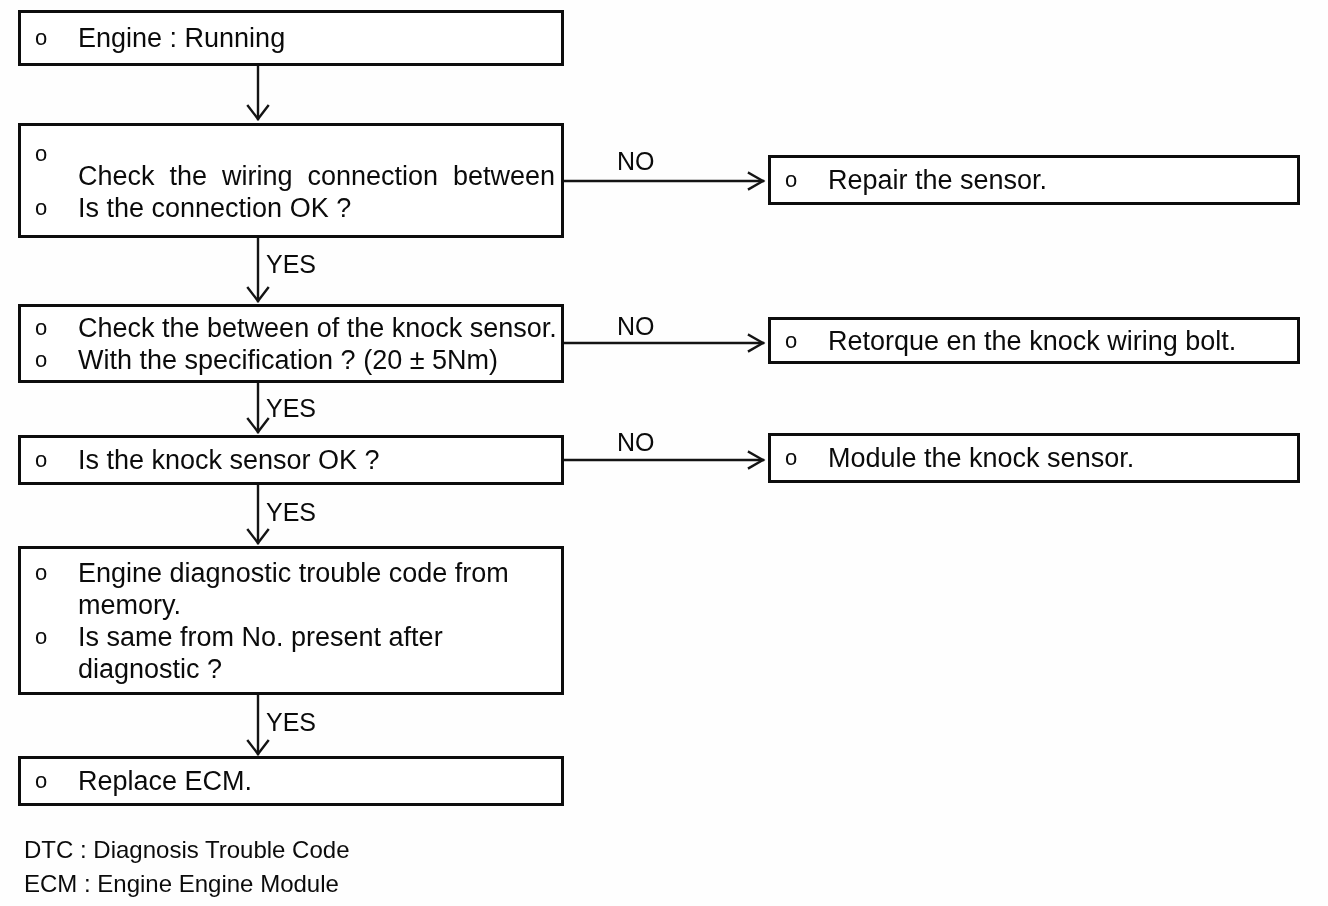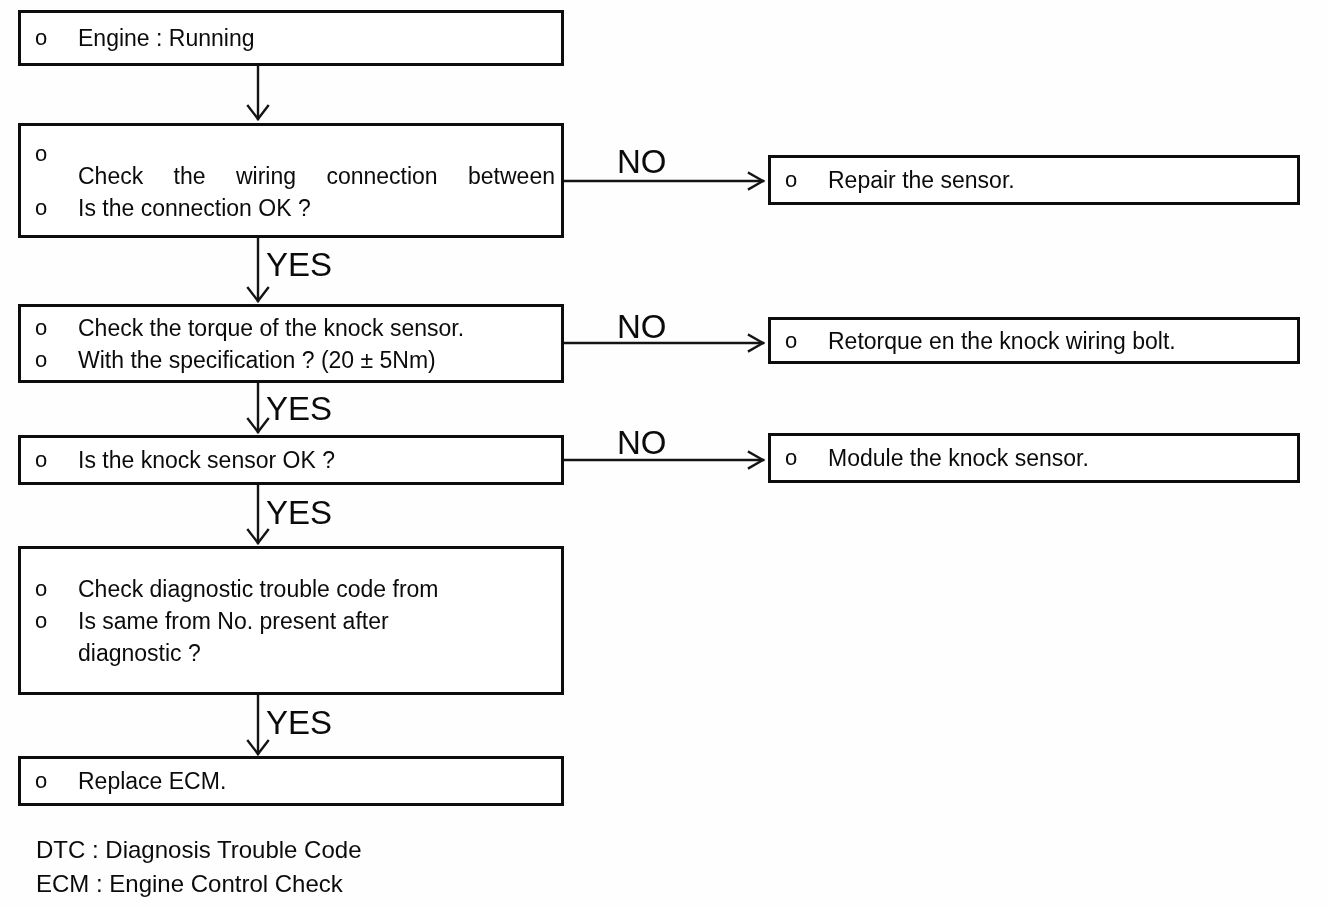--- a/index.html
+++ b/index.html
@@ -36,52 +36,52 @@
     flex: 0 0 43px;
     width: 43px;
     font-size: 22px;
     line-height: 32px;
   }
   .btext {
     flex: 1 1 auto;
     min-width: 0;
   }
   .line {
-    font-size: 23px;
+    font-size: 27px;
     line-height: 32px;
     white-space: nowrap;
   }
   .line.justify {
     white-space: normal;
     text-align: justify;
     text-align-last: justify;
     margin-top: 22px;
   }
   .flow-label {
     position: absolute;
-    font-size: 33px;
+    font-size: 25px;
     line-height: 25px;
     color: #0b0b0b;
   }
   .connectors {
     position: absolute;
     left: 0;
     top: 0;
     pointer-events: none;
   }
   .connectors line,
   .connectors polyline {
     stroke: #141414;
     stroke-width: 2.4;
     fill: none;
     stroke-linecap: square;
   }
   .footnotes {
     position: absolute;
-    left: 36px;
+    left: 24px;
     top: 833px;
   }
   .footnote {
     font-size: 24px;
     line-height: 34px;
     color: #0b0b0b;
   }
 </style>
 </head>
 <body>
@@ -144,21 +144,21 @@
       <div class="btext">
         <div class="line">Is the connection OK ?</div>
       </div>
     </div>
   </div>
 
   <div class="box box-left" style="top:304px; height:79px;">
     <div class="brow">
       <span class="bullet">o</span>
       <div class="btext">
-        <div class="line">Check the torque of the knock sensor.</div>
+        <div class="line">Check the between of the knock sensor.</div>
       </div>
     </div>
     <div class="brow">
       <span class="bullet">o</span>
       <div class="btext">
         <div class="line">With the specification ? (20 ± 5Nm)</div>
       </div>
     </div>
   </div>
 
@@ -168,21 +168,22 @@
       <div class="btext">
         <div class="line">Is the knock sensor OK ?</div>
       </div>
     </div>
   </div>
 
   <div class="box box-left" style="top:546px; height:149px;">
     <div class="brow">
       <span class="bullet">o</span>
       <div class="btext">
-        <div class="line">Check diagnostic trouble code from</div>
+        <div class="line">Engine diagnostic trouble code from</div>
+        <div class="line">memory.</div>
       </div>
     </div>
     <div class="brow">
       <span class="bullet">o</span>
       <div class="btext">
         <div class="line">Is same from No. present after</div>
         <div class="line">diagnostic ?</div>
       </div>
     </div>
   </div>
@@ -227,16 +228,16 @@
   <div class="flow-label" style="left:266px; top:396px;">YES</div>
   <div class="flow-label" style="left:266px; top:500px;">YES</div>
   <div class="flow-label" style="left:266px; top:710px;">YES</div>
 
   <div class="flow-label" style="left:617px; top:149px;">NO</div>
   <div class="flow-label" style="left:617px; top:314px;">NO</div>
   <div class="flow-label" style="left:617px; top:430px;">NO</div>
 
   <div class="footnotes">
     <div class="footnote">DTC : Diagnosis Trouble Code</div>
-    <div class="footnote">ECM : Engine Control Check</div>
+    <div class="footnote">ECM : Engine Engine Module</div>
   </div>
 
 </div>
 
 </body></html>

